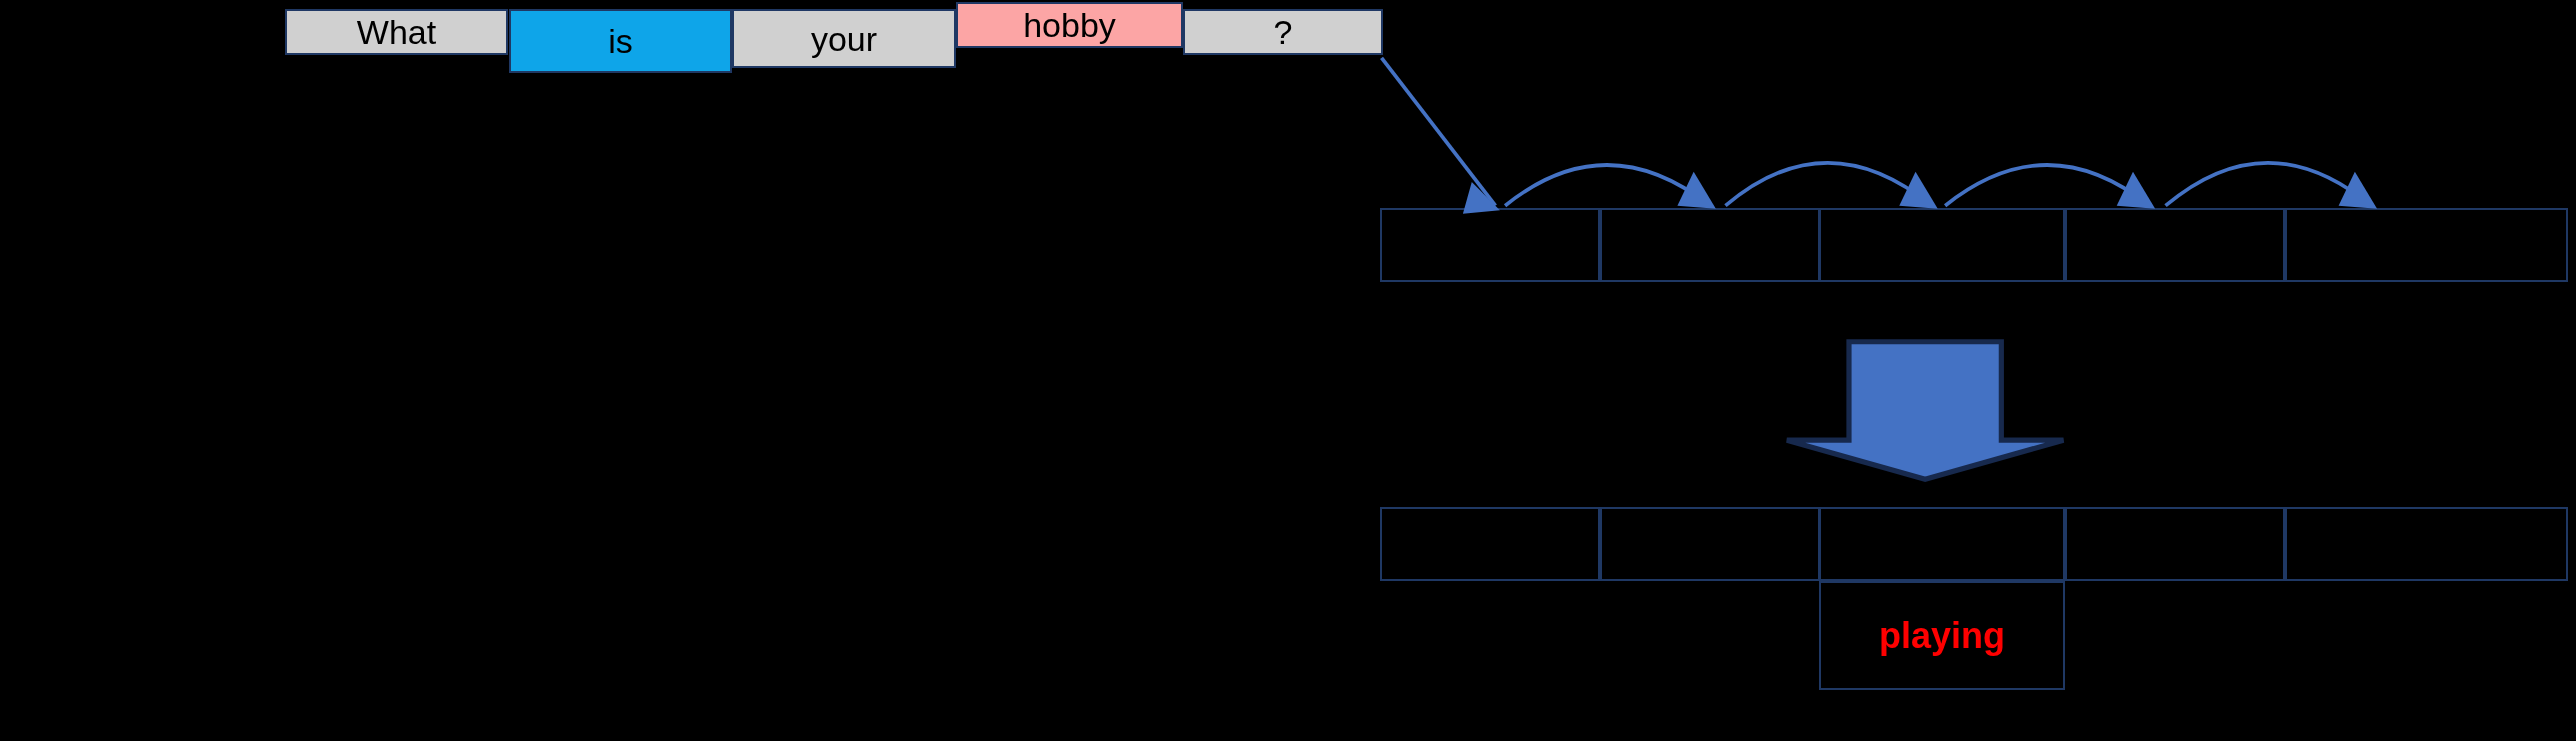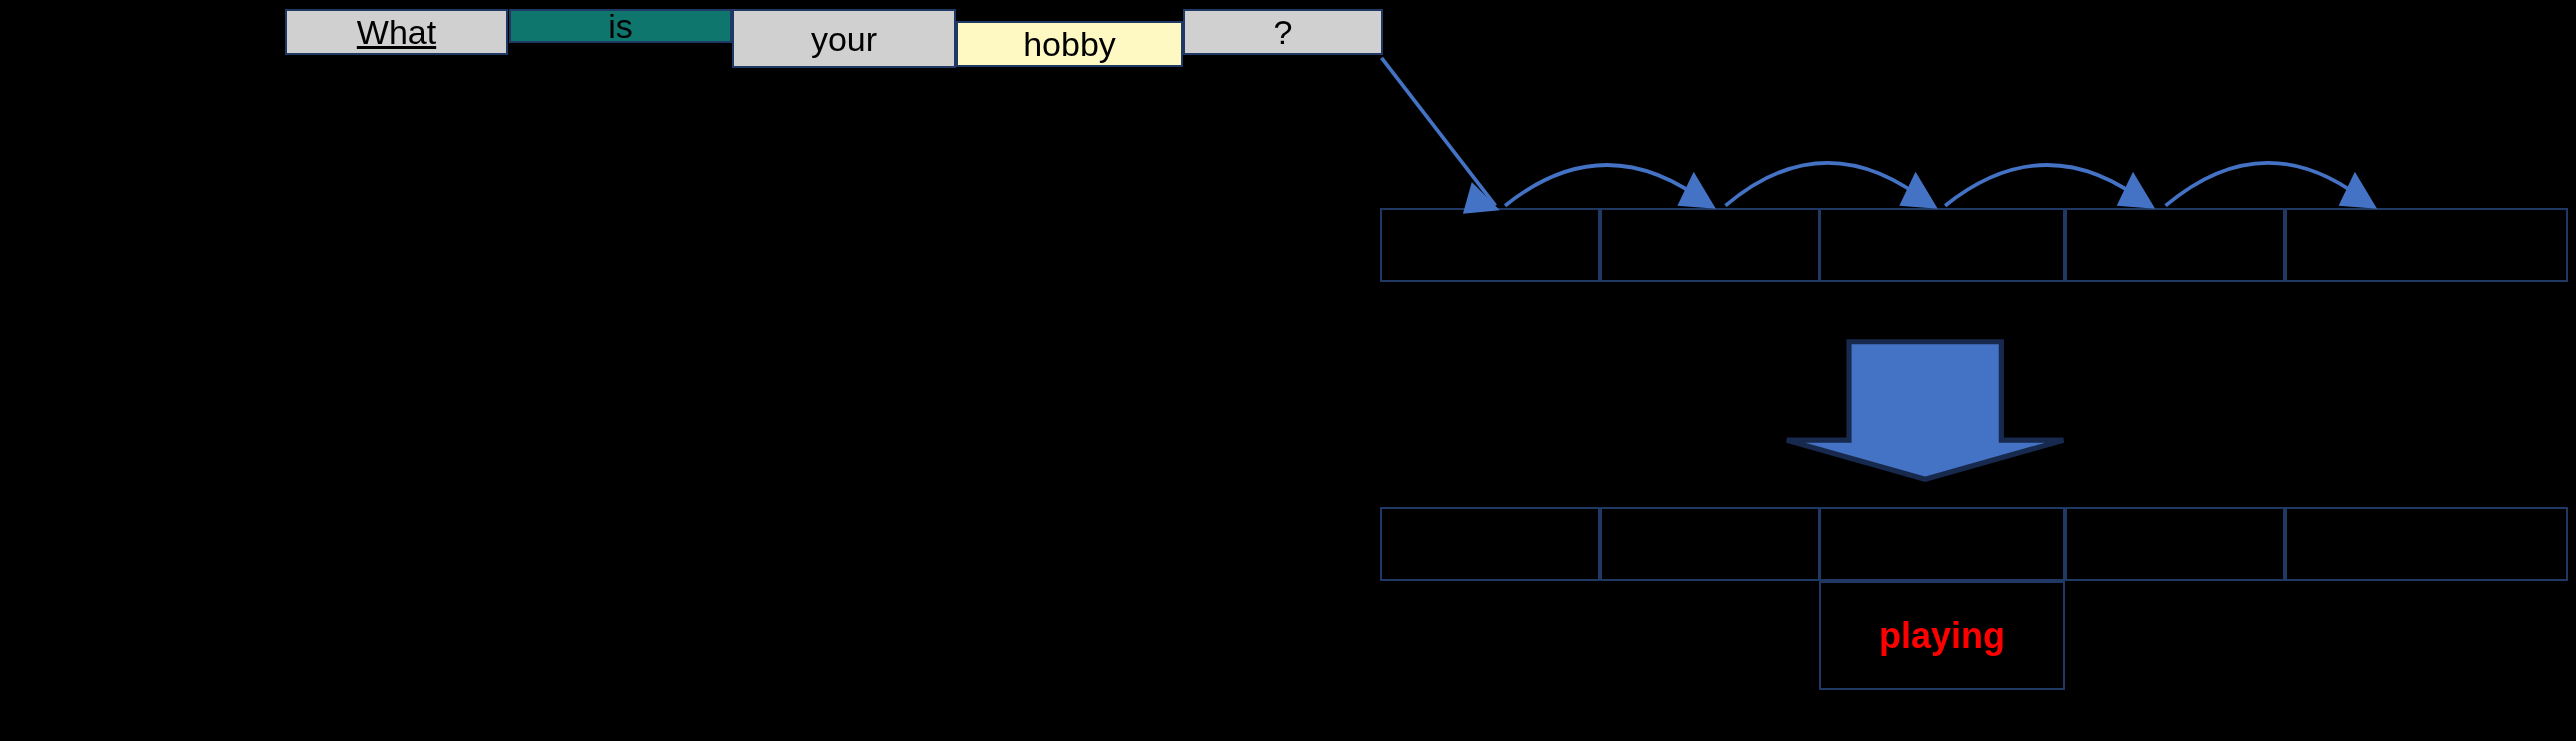--- a/index.html
+++ b/index.html
@@ -60,30 +60,30 @@
     height: 742px;
     pointer-events: none;
   }
 </style>
 </head>
 <body>
 
 <div id="canvas" style="background: rgb(0, 0, 0);">
 
   <div>
-    <div class="cell filled" style="left: 285px; top: 9px; width: 223px; height: 46px; background: rgb(208, 208, 208); border-color: rgb(31, 56, 100); color: rgb(0, 0, 0); text-decoration: underline;">
+    <div class="cell filled" style="left: 285px; top: 9px; width: 223px; height: 46px; background: rgb(208, 208, 208); border-color: rgb(31, 56, 100); color: rgb(0, 0, 0);">
       <span>What</span>
     </div>
-    <div class="cell filled" style="left: 509px; top: 9px; width: 223px; height: 34px; background: #0f766e; border-color: rgb(31, 56, 100); color: rgb(0, 0, 0);">
+    <div class="cell filled" style="left: 509px; top: 9px; width: 223px; height: 64px; background: #0ea5e9; border-color: rgb(31, 56, 100); color: rgb(0, 0, 0);">
       <span>is</span>
     </div>
     <div class="cell filled" style="left: 732px; top: 9px; width: 224px; height: 59px; background: rgb(208, 208, 208); border-color: rgb(31, 56, 100); color: rgb(0, 0, 0);">
       <span>your</span>
     </div>
-    <div class="cell filled" style="left: 956px; top: 21px; width: 227px; height: 46px; background: #fef9c3; border-color: rgb(31, 56, 100); color: rgb(0, 0, 0);">
+    <div class="cell filled" style="left: 956px; top: 2px; width: 227px; height: 46px; background: #fca5a5; border-color: rgb(31, 56, 100); color: rgb(0, 0, 0);">
       <span>hobby</span>
     </div>
     <div class="cell filled" style="left: 1183px; top: 9px; width: 200px; height: 46px; background: rgb(208, 208, 208); border-color: rgb(31, 56, 100); color: rgb(0, 0, 0);">
       <span>?</span>
     </div>
   </div>
 
   <div>
     <div class="cell empty" style="left: 1380px; top: 208px; width: 220px; height: 74px; background: rgb(0, 0, 0); border-color: rgb(31, 56, 100);">
       <span></span>

